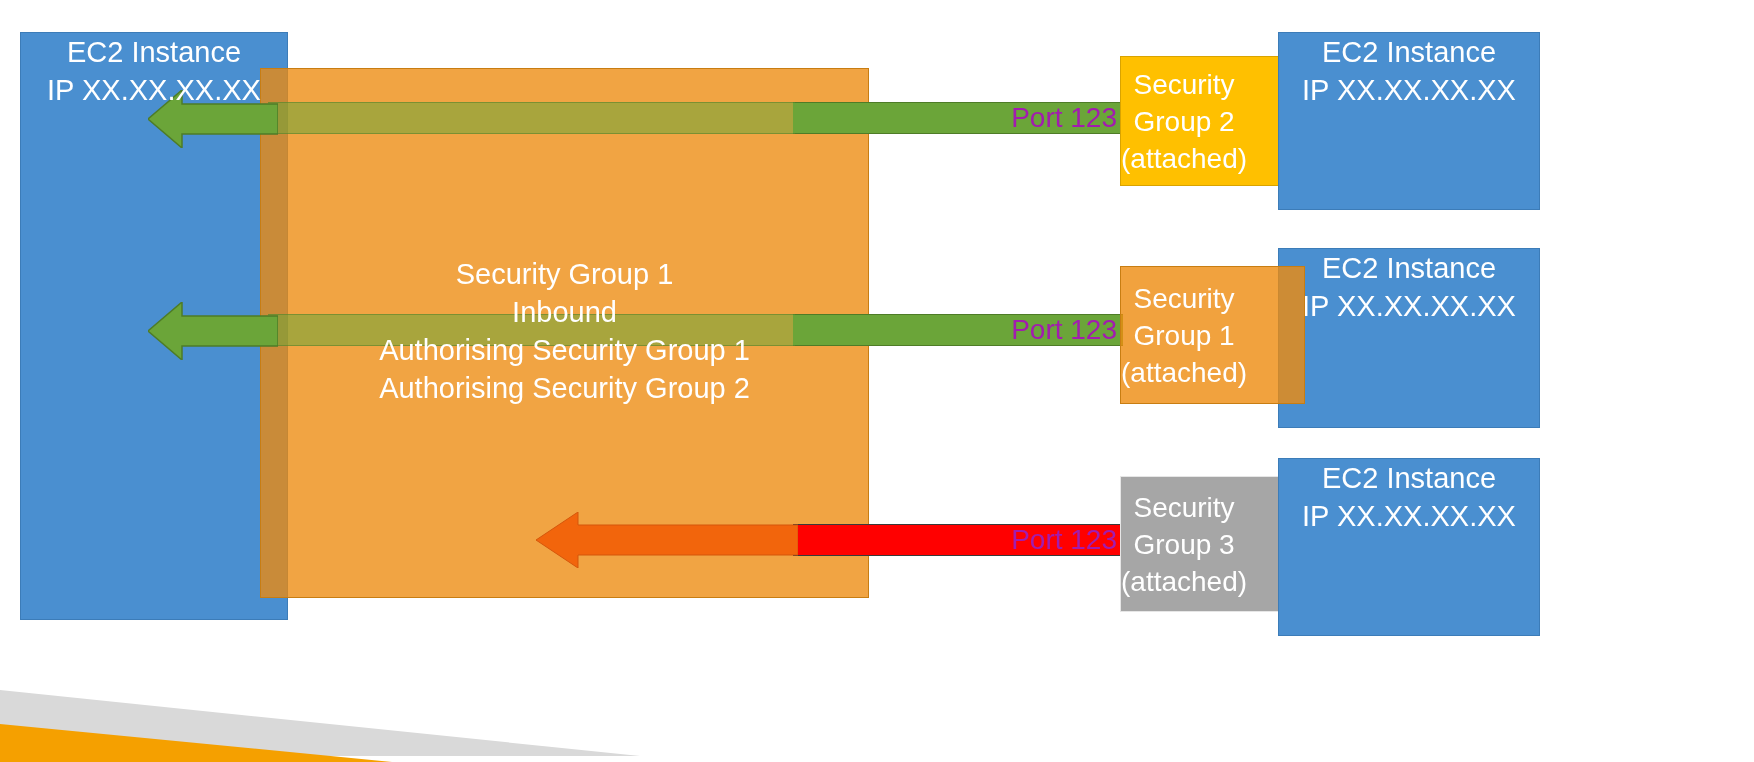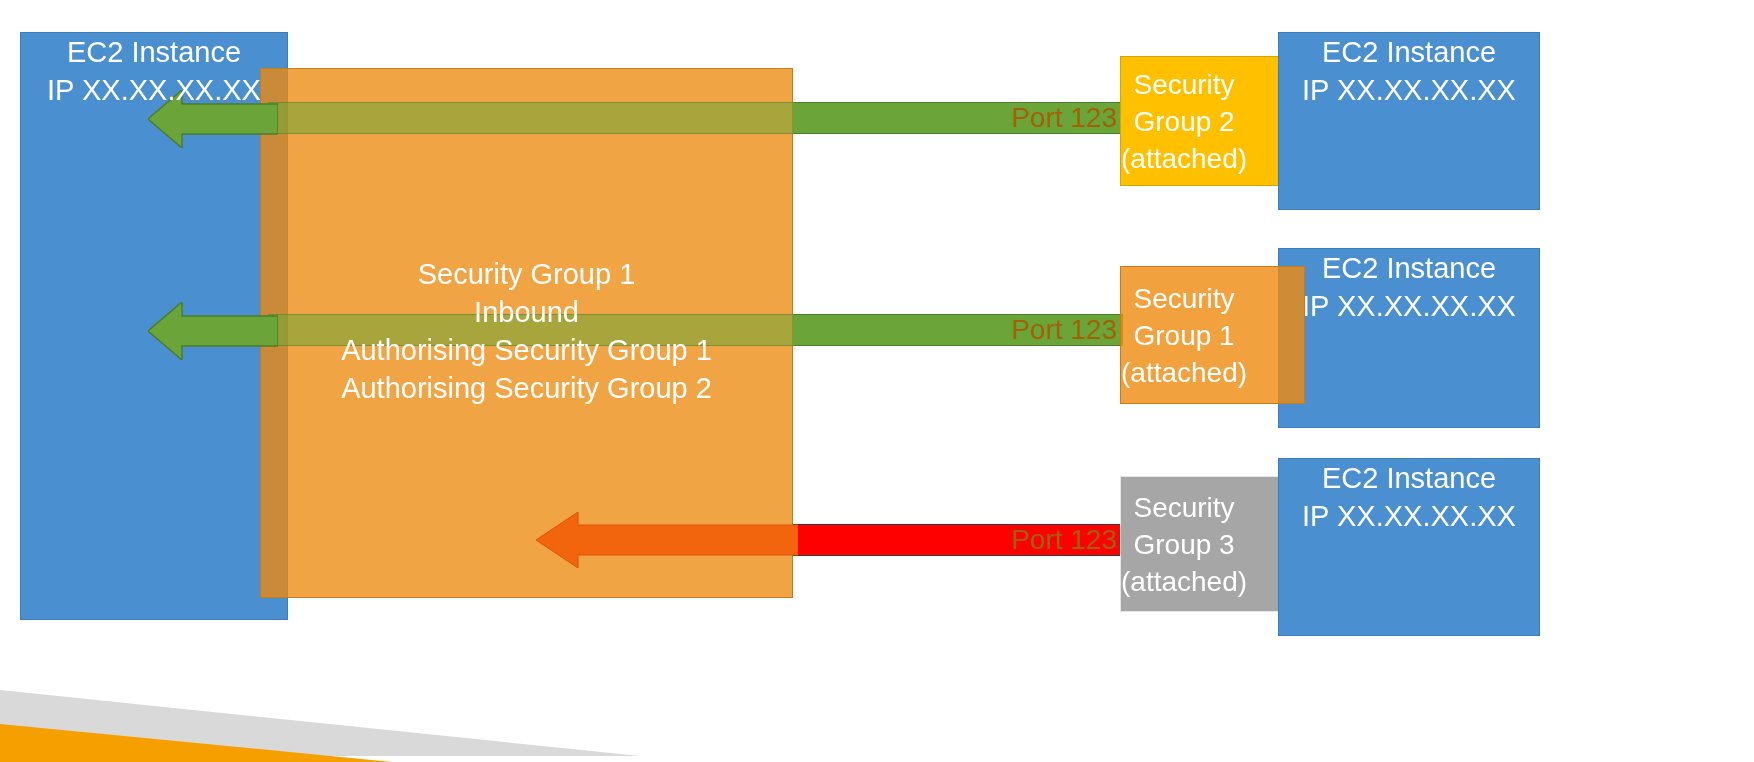--- a/index.html
+++ b/index.html
@@ -34,21 +34,21 @@
   #ec2-left{left:20px;top:32px;width:268px;height:588px;}
   #ec2-left .boxtext{position:relative;z-index:1;}
 
   
   #ec2-r1{left:1278px;top:32px;width:262px;height:178px;}
   #ec2-r2{left:1278px;top:248px;width:262px;height:180px;}
   #ec2-r3{left:1278px;top:458px;width:262px;height:178px;}
 
   
   #sg1-panel{
-    position:absolute;left:260px;top:68px;width:533px;height:530px;
+    position:absolute;left:260px;top:68px;width:609px;height:530px;
     background:rgba(237,139,14,0.78);
     border:1px solid #C87D12;
     box-sizing:border-box;
   }
   #sg1-panel .boxtext{
     position:absolute;left:0;right:0;top:186px;
     z-index:3;
   }
 
   
@@ -56,21 +56,21 @@
     position:absolute;height:32px;
   }
   .link .bar{
     position:absolute;left:0;top:0;right:0;height:32px;
     box-sizing:border-box;
   }
   .link.green .bar{background:#6BA539;border-top:1px solid #4E7C27;border-bottom:1px solid #4E7C27;}
   .link.red .bar{background:#FF0000;border-top:1px solid #3A3A3A;border-bottom:1px solid #3A3A3A;}
   .portlabel{
     position:absolute;right:6px;top:50%;transform:translateY(-50%);
-    color:#a16207;font-size:28px;line-height:30px;white-space:nowrap;
+    color:#a21caf;font-size:28px;line-height:30px;white-space:nowrap;
   }
 
   
   .arrow{position:absolute;}
   .arrow svg{display:block;}
 
   
   .sgchip{
     position:absolute;width:186px;
     box-sizing:border-box;

